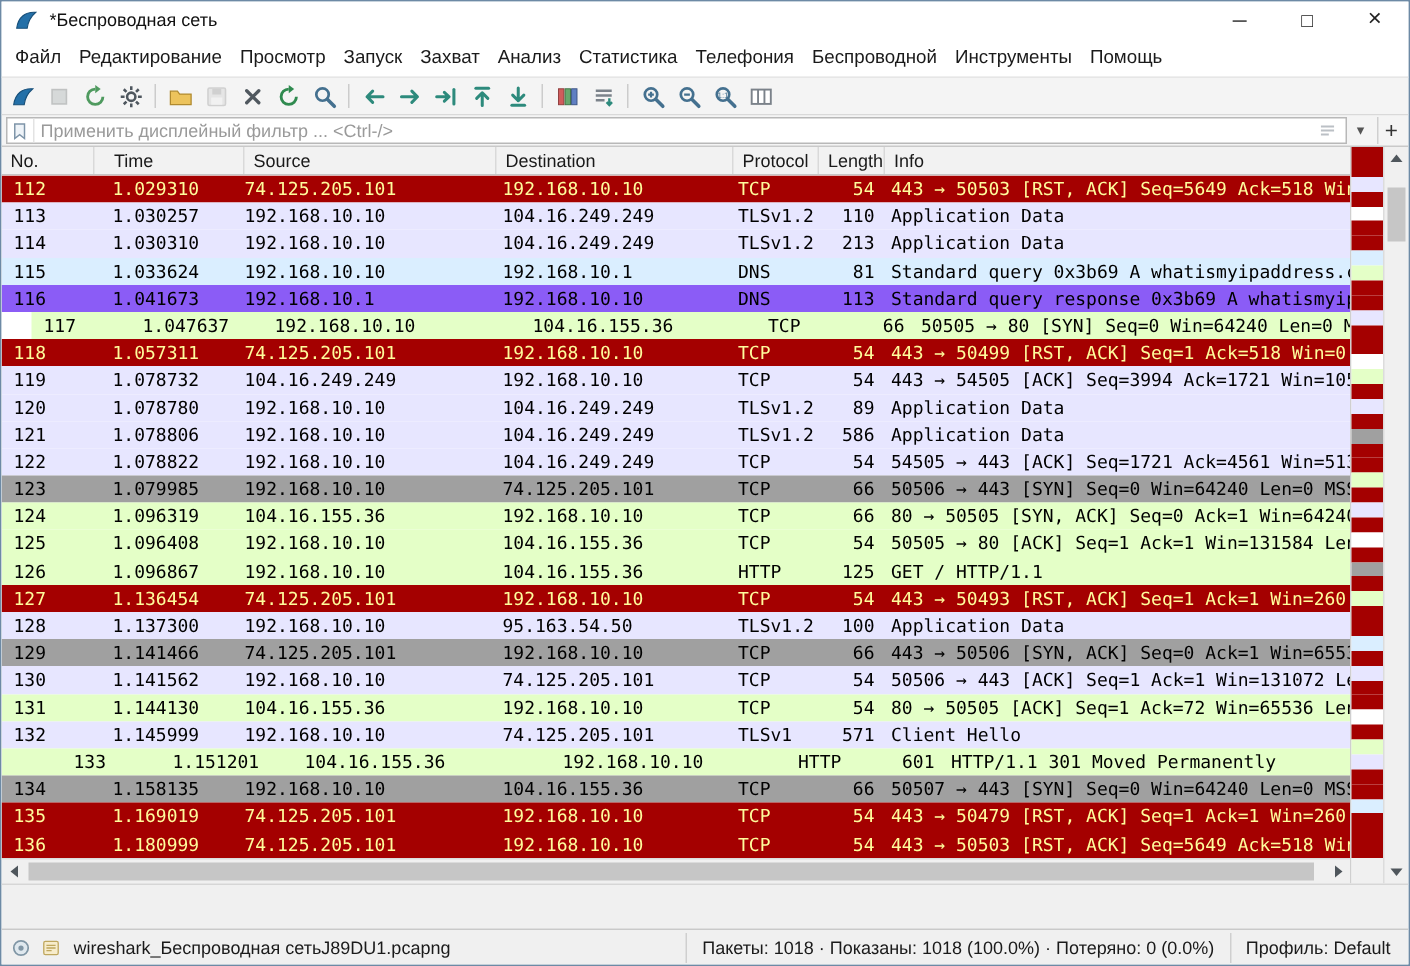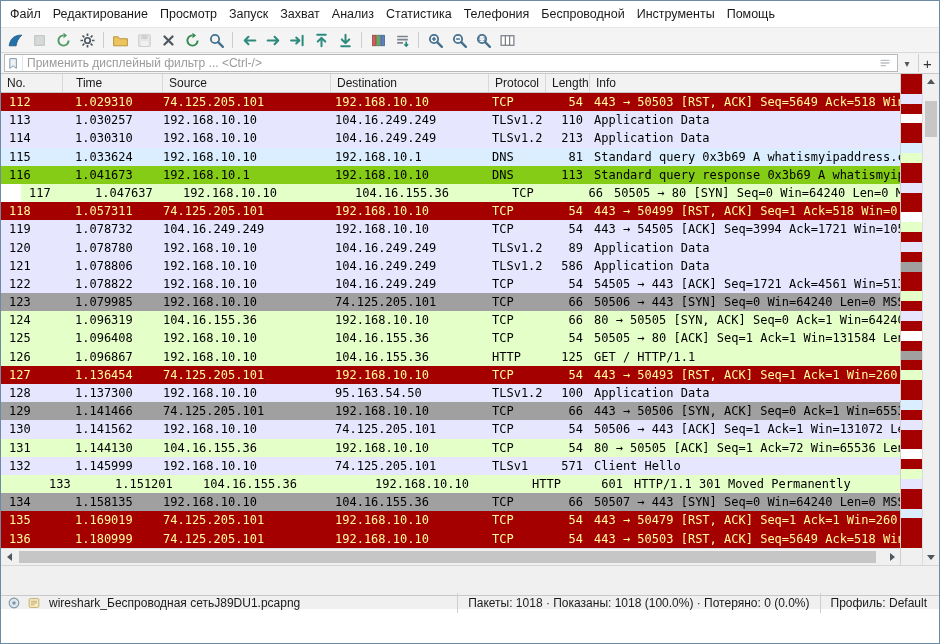--- a/index.html
+++ b/index.html
@@ -69,32 +69,45 @@
   .vs-track { flex:1; position:relative; }
   .vs-thumb { position:absolute; left:2px; right:2px; top:12px; height:36px; background:#c6c6c6; }
   .tri { width:0; height:0; display:block; }
   .tri-up    { border-left:4px solid transparent; border-right:4px solid transparent; border-bottom:5px solid #4f565c; }
   .tri-down  { border-left:4px solid transparent; border-right:4px solid transparent; border-top:5px solid #4f565c; }
   .tri-left  { border-top:4px solid transparent; border-bottom:4px solid transparent; border-right:5px solid #4f565c; }
   .tri-right { border-top:4px solid transparent; border-bottom:4px solid transparent; border-left:5px solid #4f565c; }
 
   
   .pane-gap { height:30px; background:#f0f0f0; border-top:1px solid #d6d6d6; flex:none; }
-  .statusbar { height:14px; display:flex; align-items:center; background:#f0f0f0; border-top:1px solid #c9c9c9; padding:0 4px; font-size:12px; color:#1a1a1a; flex:none; }
+  .statusbar { height:24px; display:flex; align-items:center; background:#f0f0f0; border-top:1px solid #c9c9c9; padding:0 4px; font-size:12px; color:#1a1a1a; flex:none; }
   .sb-icon { width:18px; height:18px; display:flex; align-items:center; justify-content:center; margin-right:2px; }
   .sb-file { margin-left:4px; white-space:nowrap; overflow:hidden; }
   .sb-spacer { flex:1; }
   .sb-stats { padding:3px 10px; border-left:1px solid #cfcfcf; white-space:nowrap; }
   .sb-profile { padding:3px 8px 3px 10px; border-left:1px solid #cfcfcf; white-space:nowrap; }
 </style>
 </head>
 <body>
 
 <div class="window">
 
+  <div class="titlebar">
+    <span class="app-icon">
+      <svg width="17" height="17" viewBox="0 0 16 16">
+          <path d="M2 13 C3 6 7.5 2.5 14 3 C10.5 6 9 9.5 8.6 13 Z" fill="#2470a8" stroke="#174f79" stroke-width="0.7"></path>
+        </svg>
+    </span>
+    <span class="title-text">*Беспроводная сеть</span>
+    <div class="win-controls">
+      <div class="win-btn">─</div>
+      <div class="win-btn">□</div>
+      <div class="win-btn" style="font-size:16px;">×</div>
+    </div>
+  </div>
 
   <div class="menubar">
       <div class="menu-item">Файл</div>
       <div class="menu-item">Редактирование</div>
       <div class="menu-item">Просмотр</div>
       <div class="menu-item">Запуск</div>
       <div class="menu-item">Захват</div>
       <div class="menu-item">Анализ</div>
       <div class="menu-item">Статистика</div>
       <div class="menu-item">Телефония</div>
@@ -288,21 +301,21 @@
           </div>
           <div class="prow" style="background: rgb(218, 238, 255); color: rgb(0, 0, 0);">
             <div class="pcell c-no">115</div>
             <div class="pcell c-time">1.033624</div>
             <div class="pcell c-src">192.168.10.10</div>
             <div class="pcell c-dst">192.168.10.1</div>
             <div class="pcell c-proto">DNS</div>
             <div class="pcell c-len">81</div>
             <div class="pcell c-info">Standard query 0x3b69 A whatismyipaddress.com</div>
           </div>
-          <div class="prow" style="background: #84cc16; color: rgb(0, 0, 0);">
+          <div class="prow" style="background: #8b5cf6; color: rgb(0, 0, 0);">
             <div class="pcell c-no">116</div>
             <div class="pcell c-time">1.041673</div>
             <div class="pcell c-src">192.168.10.1</div>
             <div class="pcell c-dst">192.168.10.10</div>
             <div class="pcell c-proto">DNS</div>
             <div class="pcell c-len">113</div>
             <div class="pcell c-info">Standard query response 0x3b69 A whatismyipaddress.com</div>
           </div>
           <div class="prow" style="background: rgb(228, 255, 199); color: rgb(0, 0, 0); margin-left: 20px;">
             <div class="pcell c-no">117</div>

